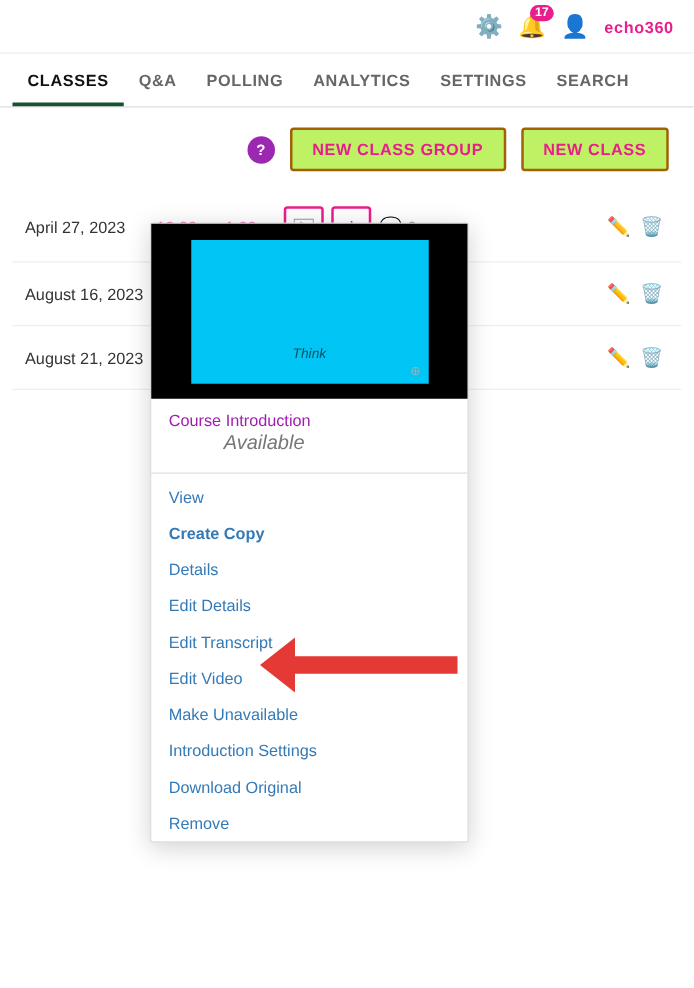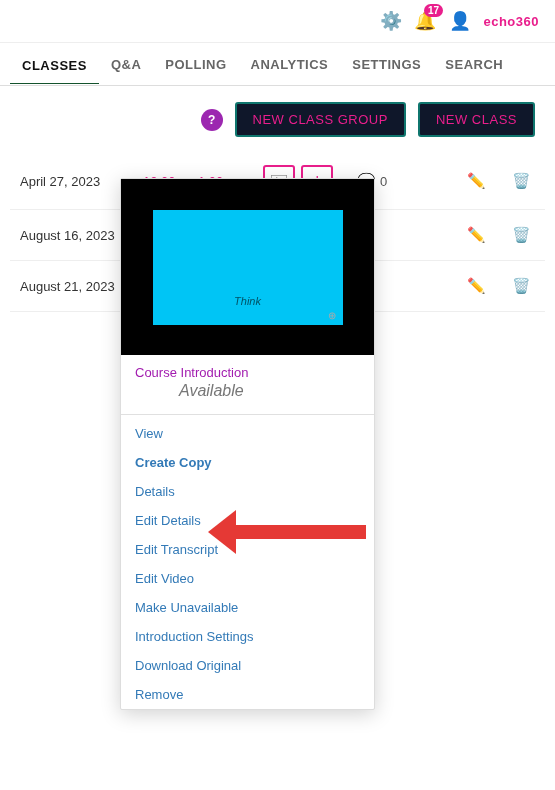--- a/index.html
+++ b/index.html
@@ -60,21 +60,21 @@
       font-size: 13px;
       font-weight: 600;
       color: #666;
       cursor: pointer;
       letter-spacing: 0.5px;
       border-bottom: 3px solid transparent;
       text-transform: uppercase;
     }
     .nav-tab.active {
       color: #111;
-      border-bottom: 1px solid #14532d;
+      border-bottom: 3px solid #14532d;
     }
 
     
     .action-bar {
       display: flex;
       justify-content: flex-end;
       align-items: center;
       padding: 16px 20px;
       gap: 12px;
     }
@@ -85,42 +85,42 @@
       background: #9c27b0;
       color: #fff;
       display: flex;
       align-items: center;
       justify-content: center;
       font-size: 12px;
       font-weight: bold;
       cursor: pointer;
     }
     .btn-outline {
-      border: 2px solid #0f766e;
+      border: 2px solid #a16207;
       color: #e91e8c;
-      background: #0f172a;
+      background: #bef264;
       padding: 8px 16px;
       font-size: 13px;
-      font-weight: 400;
+      font-weight: 700;
       letter-spacing: 0.5px;
       border-radius: 3px;
       cursor: pointer;
       text-transform: uppercase;
     }
 
     
     .class-list {
       padding: 0 10px;
     }
     .class-row {
       display: flex;
       align-items: center;
       padding: 12px 10px;
       border-bottom: 1px solid #eee;
-      gap: 18px;
+      gap: 0;
     }
     .class-date {
       font-size: 13px;
       color: #333;
       min-width: 105px;
     }
     .class-time {
       font-size: 13px;
       color: #e91e8c;
       min-width: 90px;
@@ -166,21 +166,21 @@
       left: 120px;
       width: 255px;
       background: #fff;
       border: 1px solid #ddd;
       box-shadow: 0 4px 20px rgba(0,0,0,0.18);
       border-radius: 2px;
       z-index: 100;
     }
     .popup-thumbnail {
       width: 100%;
-      height: 176px;
+      height: 140px;
       background: #000;
       display: flex;
       align-items: center;
       justify-content: center;
       position: relative;
       overflow: hidden;
     }
     .thumbnail-screen {
       width: 190px;
       height: 115px;

